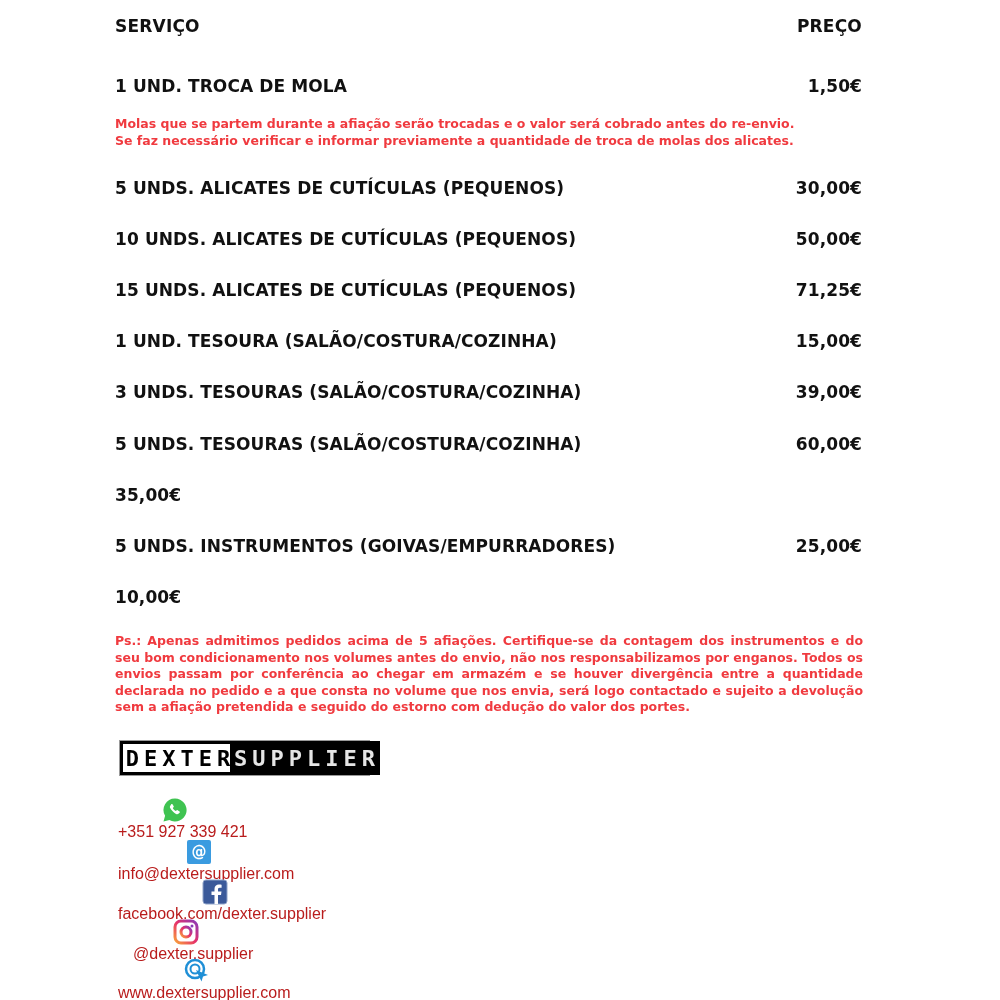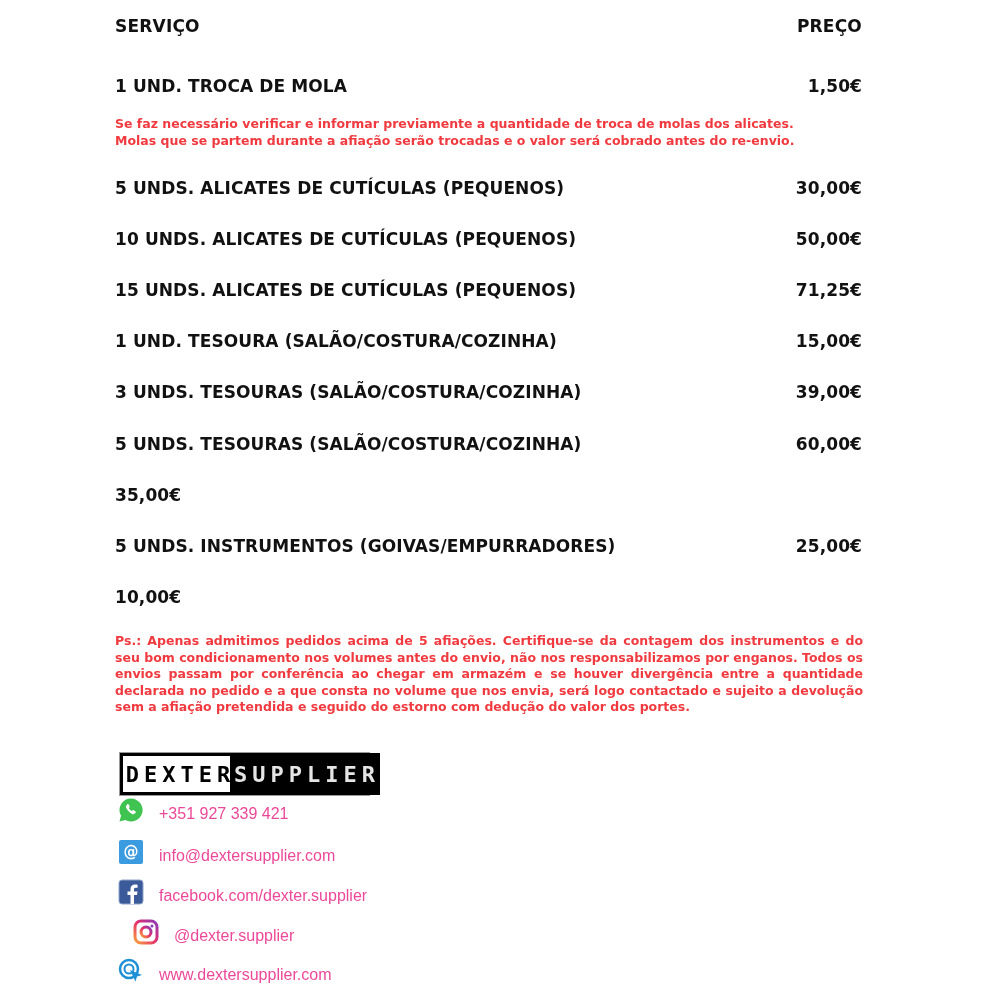--- a/index.html
+++ b/index.html
@@ -9,49 +9,49 @@
          text-underline-offset: 3px; letter-spacing: 0.2px; }
   .hdr.left { left: 115px; }
   .hdr.right { right: 138px; }
   .row { position: absolute; left: 115px; width: 747px; display: flex;
          justify-content: space-between; align-items: center;
          font-weight: bold; font-size: 17px; letter-spacing: 0.1px; }
   .row .price { text-align: right; }
   .note { position: absolute; left: 115px; width: 748px; color: #f03a3f;
           font-weight: bold; font-size: 12.5px; line-height: 16.5px; }
   .ps { text-align: justify; }
-  .logo { position: absolute; left: 119px; top: 740px; width: 251px; height: 44px;
-          display: flex; border: 1px solid #999; box-sizing: border-box; margin-top: 12px; }
+  .logo { position: absolute; left: 119px; top: 740px; width: 251px; height: 36px;
+          display: flex; border: 1px solid #999; box-sizing: border-box; }
   .logo .part1 { background: #fff; color: #000; border: 3px solid #000; border-right: none;
                  display: flex; align-items: center; justify-content: center;
                  font-family: "DejaVu Sans Mono", monospace; font-weight: bold;
                  font-size: 22px; letter-spacing: 5px; padding-left: 8px; width: 110px; box-sizing: border-box; }
   .logo .part2 { background: #000; color: #e5e5e5; display: flex; align-items: center;
                  justify-content: center; flex: 1;
                  font-family: "DejaVu Sans Mono", monospace; font-weight: bold;
                  font-size: 22px; letter-spacing: 5px; padding-left: 4px; }
-  .contact { position: absolute; left: 118px; display: flex; align-items: flex-end;
-             font-family: "Liberation Sans", sans-serif; font-size: 16px; color: #ec4899; }
+  .contact { position: absolute; left: 118px; display: flex; align-items: center;
+             font-family: "Liberation Sans", sans-serif; font-size: 16px; color: #b91c1c; flex-direction: column; }
   .contact .ic { width: 26px; height: 26px; margin-right: 15px; display: flex;
                  align-items: center; justify-content: center; }
 </style>
 </head>
 <body>
 
 <div class="hdr left">SERVIÇO</div>
 <div class="hdr right">PREÇO</div>
 
 <div class="row" style="top:76px;">
   <span>1 UND. TROCA DE MOLA</span>
   <span class="price">1,50€</span>
 </div>
 
 <div class="note" style="top:116px;">
+  <div>Molas que se partem durante a afiação serão trocadas e o valor será cobrado antes do re-envio.</div>
   <div>Se faz necessário verificar e informar previamente a quantidade de troca de molas dos alicates.</div>
-  <div>Molas que se partem durante a afiação serão trocadas e o valor será cobrado antes do re-envio.</div>
 </div>
 
 <div class="row" style="top:178px;">
   <span>5 UNDS. ALICATES DE CUTÍCULAS (PEQUENOS)</span>
   <span class="price">30,00€</span>
 </div>
 <div class="row" style="top:229px;">
   <span>10 UNDS. ALICATES DE CUTÍCULAS (PEQUENOS)</span>
   <span class="price">50,00€</span>
 </div>

